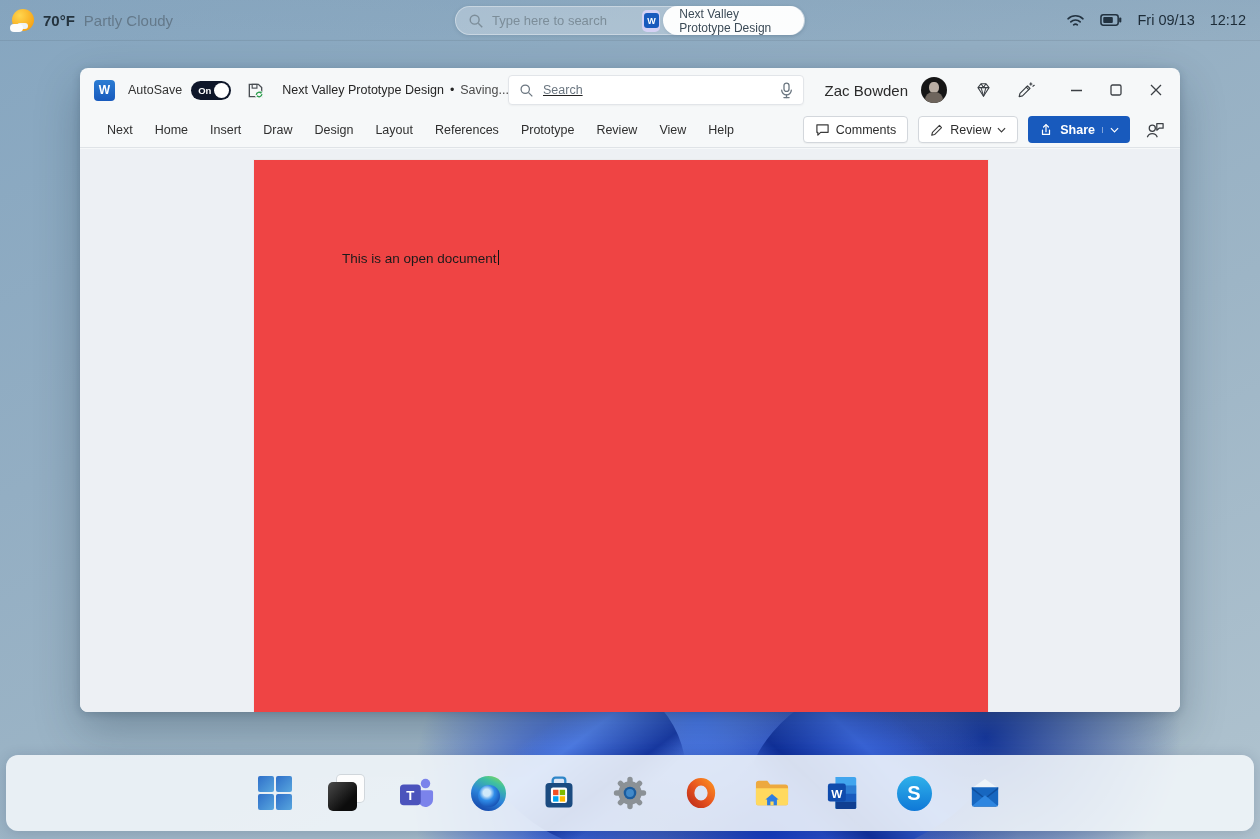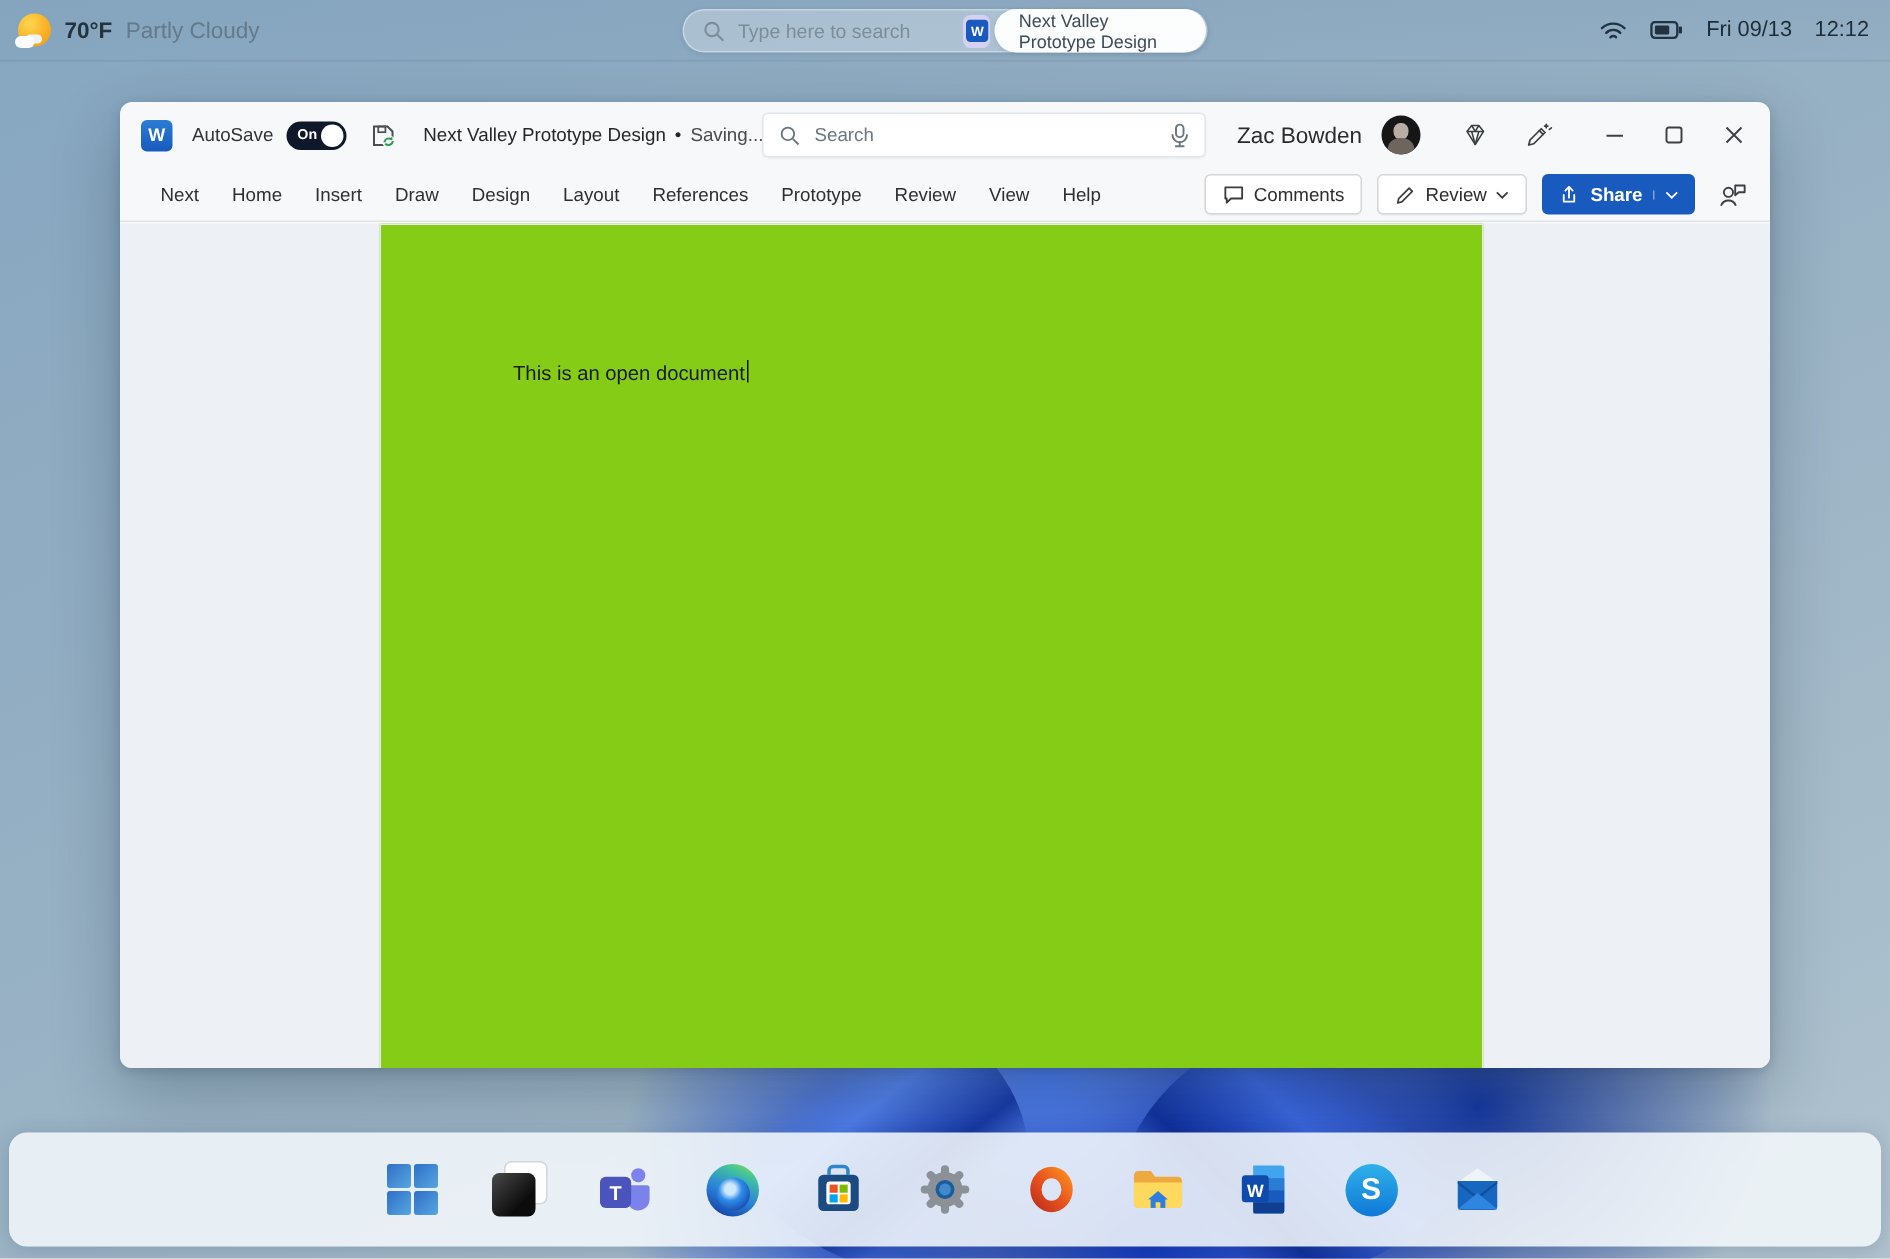--- a/index.html
+++ b/index.html
@@ -59,21 +59,21 @@
   .toggle { width:40px; height:19px; border-radius:10px; background:#0f172a; position:relative;
     margin-left:9px; cursor:pointer; }
   .toggle-text { position:absolute; left:7px; top:50%; transform:translateY(-50%);
     color:#fff; font-size:9.5px; font-weight:bold; }
   .toggle-knob { position:absolute; right:2px; top:2px; width:15px; height:15px; border-radius:50%; background:#fff; }
   .save-ic { margin-left:15px; }
   .doc-title-group { margin-left:17px; display:flex; align-items:center; gap:6px; font-size:12.5px; color:#262626; }
   .doc-status { color:#4a4a4a; }
   .tb-search { position:absolute; left:428px; top:7px; width:296px; height:30px; border-radius:4px;
     background:#fff; border:1px solid #e2e5e9; display:flex; align-items:center; padding:0 10px;
-    box-shadow:0 1px 2px rgba(0,0,0,.04); }
+    box-shadow:0 1px 2px rgba(0,0,0,.04);text-decoration:underline; }
   .tb-search input { flex:1; border:0; outline:0; background:transparent; font-family:inherit;
     font-size:12.5px; color:#444; margin-left:9px; }
   .tb-search input::placeholder { color:#6b7680; }
   .tb-right { margin-left:auto; display:flex; align-items:center; }
   .account-name { font-size:15px; color:#2b2b2b; margin-right:13px; }
   .avatar { width:26px; height:26px; border-radius:50%; overflow:hidden; background:#161616;
     position:relative; margin-right:21px; }
   .avatar .head { position:absolute; left:8px; top:5px; width:10px; height:11px; border-radius:45%; background:#b9aea4; }
   .avatar .body { position:absolute; left:4px; top:15px; width:18px; height:11px; border-radius:8px 8px 0 0; background:#6e655d; }
   .tb-icon-btn { width:30px; height:30px; display:flex; align-items:center; justify-content:center;
@@ -85,21 +85,21 @@
     border-bottom:1px solid #dfe3e7; }
   .tab { font-size:12.5px; color:#2f2f2f; padding:0 11px; height:36px; display:flex; align-items:center; cursor:pointer; }
   .ribbon-right { margin-left:auto; display:flex; align-items:center; gap:10px; }
   .pill-btn { height:27px; border:1px solid #d3d7dc; border-radius:4px; background:#fff;
     display:flex; align-items:center; gap:6px; padding:0 11px; font-size:12.5px; color:#2d2d2d;
     box-shadow:0 1px 1px rgba(0,0,0,.04); cursor:pointer; }
   .share-btn { height:27px; border-radius:4px; background:#185abd; color:#fff; display:flex;
     align-items:center; gap:7px; padding:0 11px; font-size:12.5px; font-weight:bold; cursor:pointer; }
   
   .doc-area { position:absolute; top:81px; left:0; right:0; bottom:0; background:#edf0f4; }
-  .page { position:absolute; left:173px; top:0; width:736px; bottom:0; background:#84cc16;
+  .page { position:absolute; left:173px; top:10px; width:736px; bottom:0; background:#ef4444;
     border:1px solid #e9ebed; border-bottom:none; cursor:text;text-decoration:underline; }
   .doc-text { position:absolute; left:88px; top:90px; font-size:13.5px; color:#1b1b1b; white-space:nowrap; }
   .caret { display:inline-block; width:1px; height:15px; background:#111; margin-left:1px; vertical-align:-2px; }
   
   .taskbar { position:absolute; left:6px; right:6px; bottom:8px; height:76px; border-radius:12px;
     background:rgba(243,247,251,.88); box-shadow:0 2px 14px rgba(20,40,70,.18); z-index:8;
     display:flex; align-items:center; justify-content:center; gap:31px; }
   .tb-app { width:40px; height:40px; display:flex; align-items:center; justify-content:center;
     border-radius:6px; cursor:pointer; }
   .start-grid { width:34px; height:34px; display:grid; grid-template-columns:16px 16px; grid-template-rows:16px 16px; gap:2px; }

